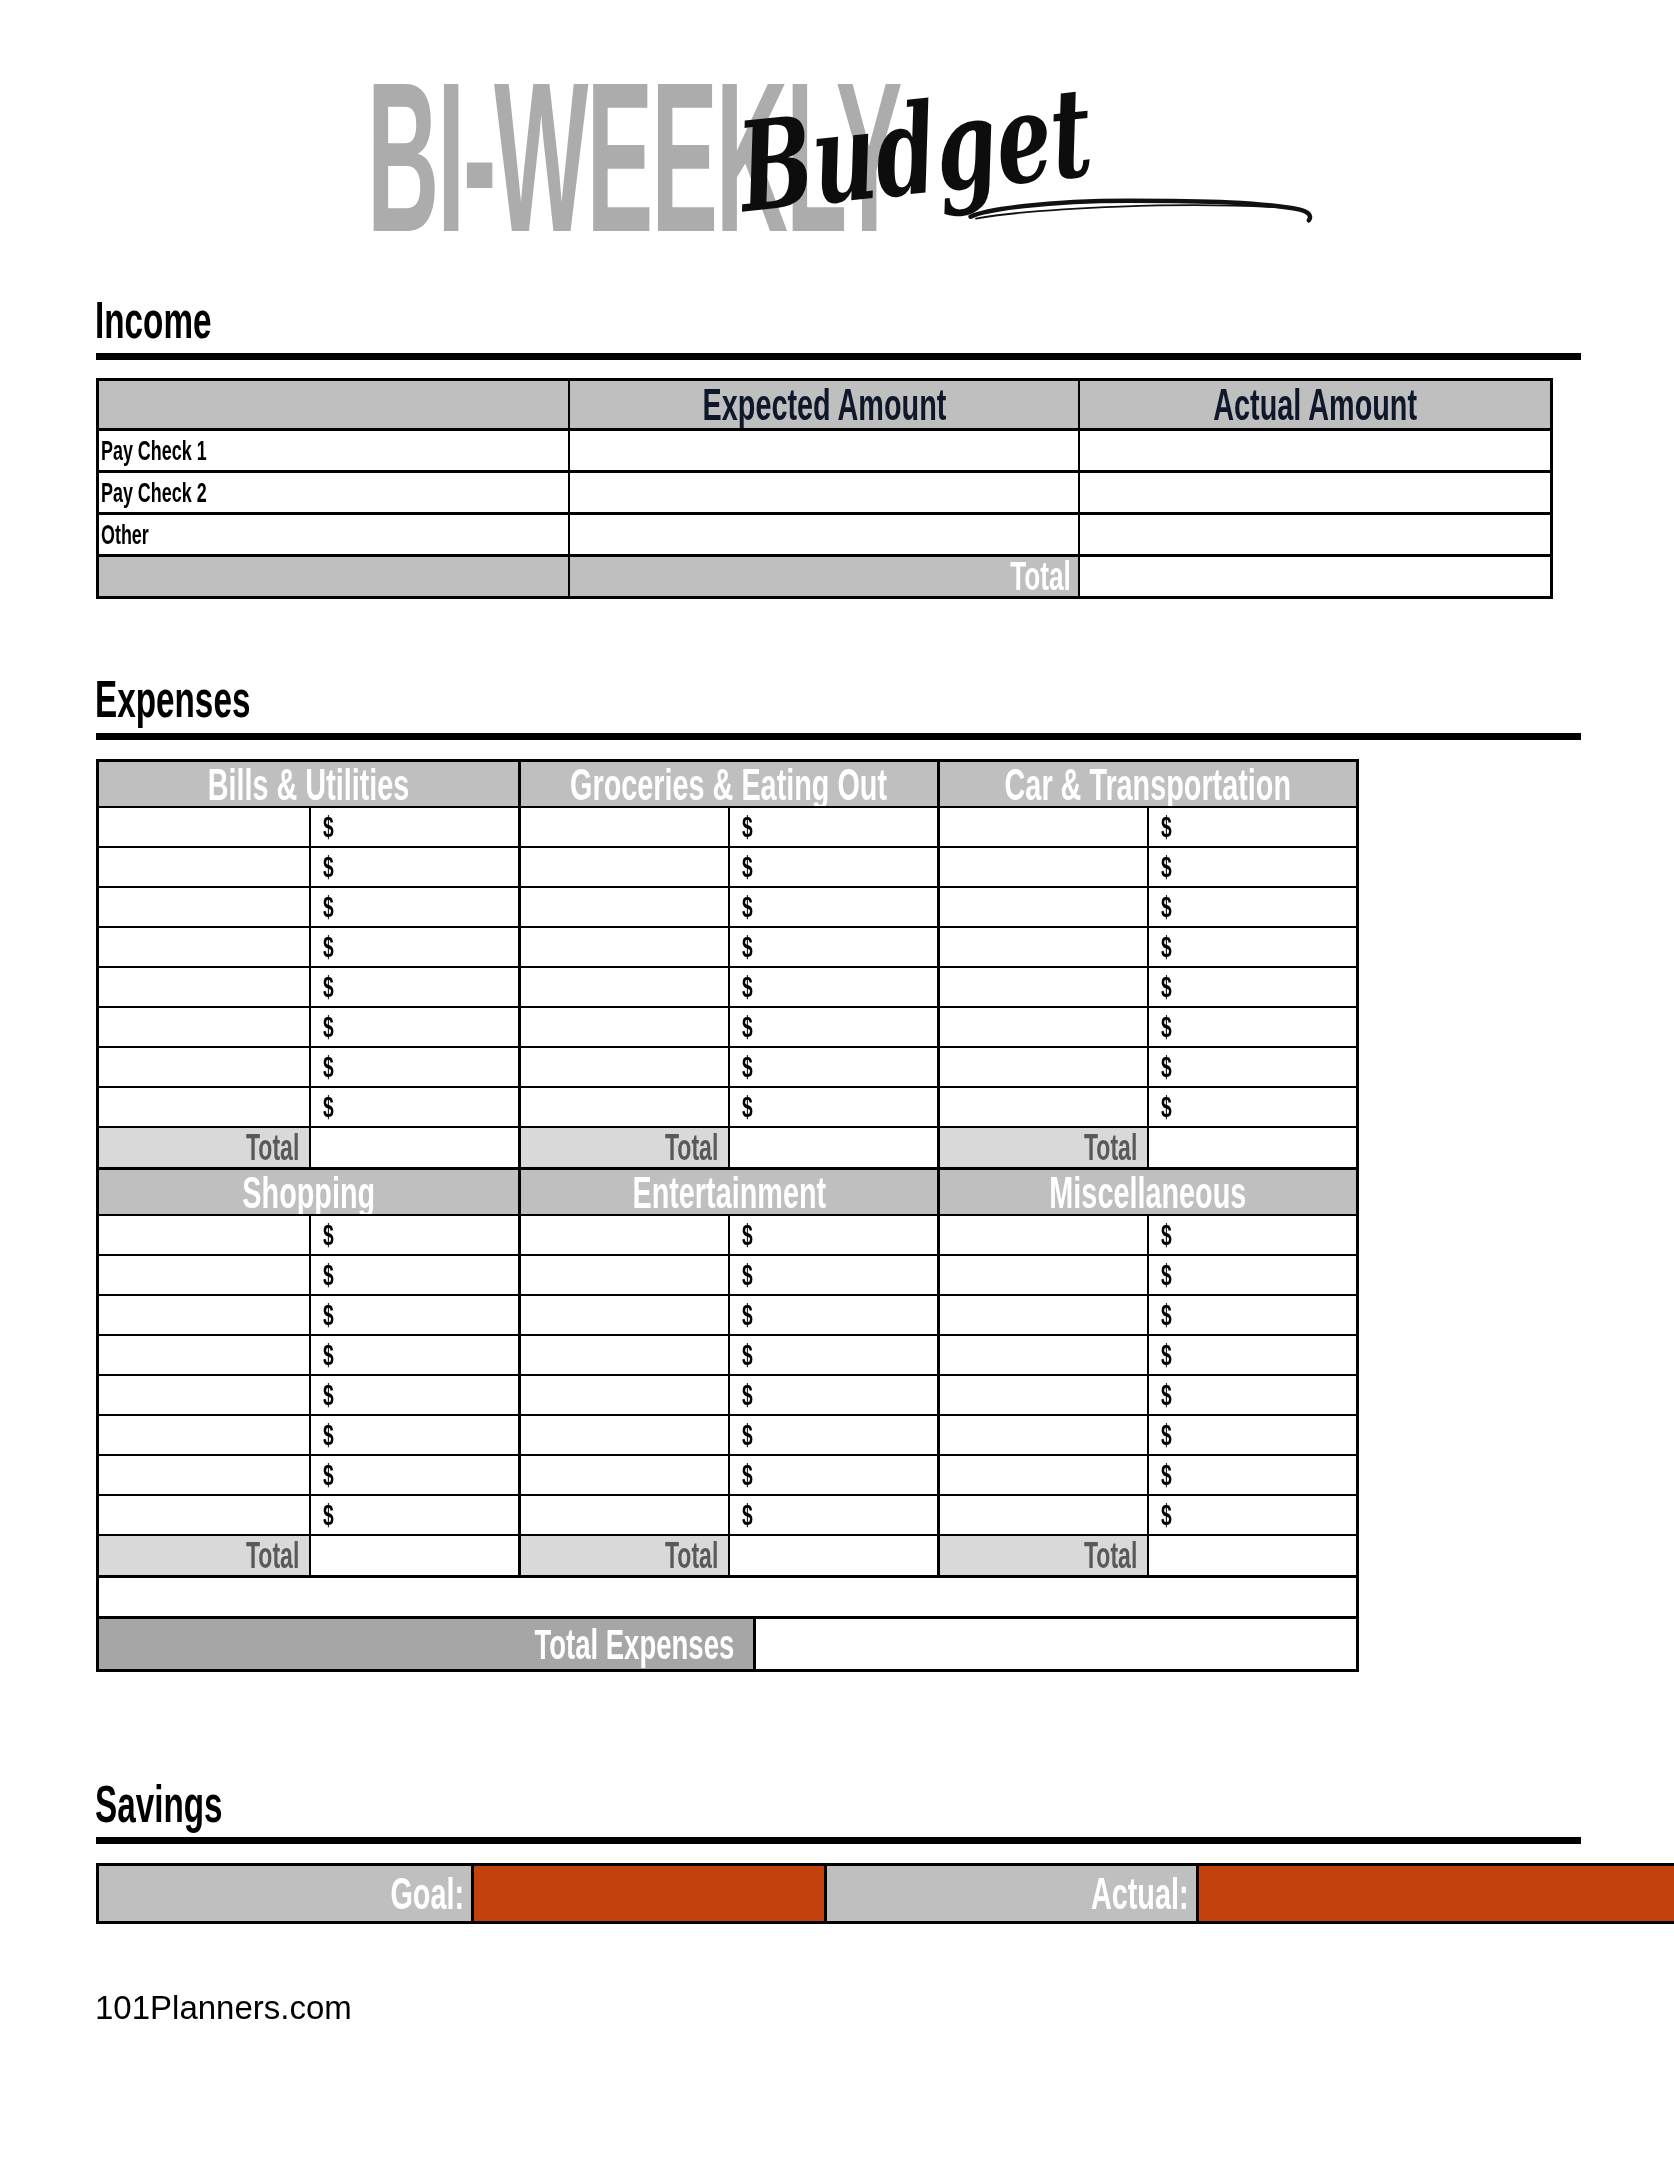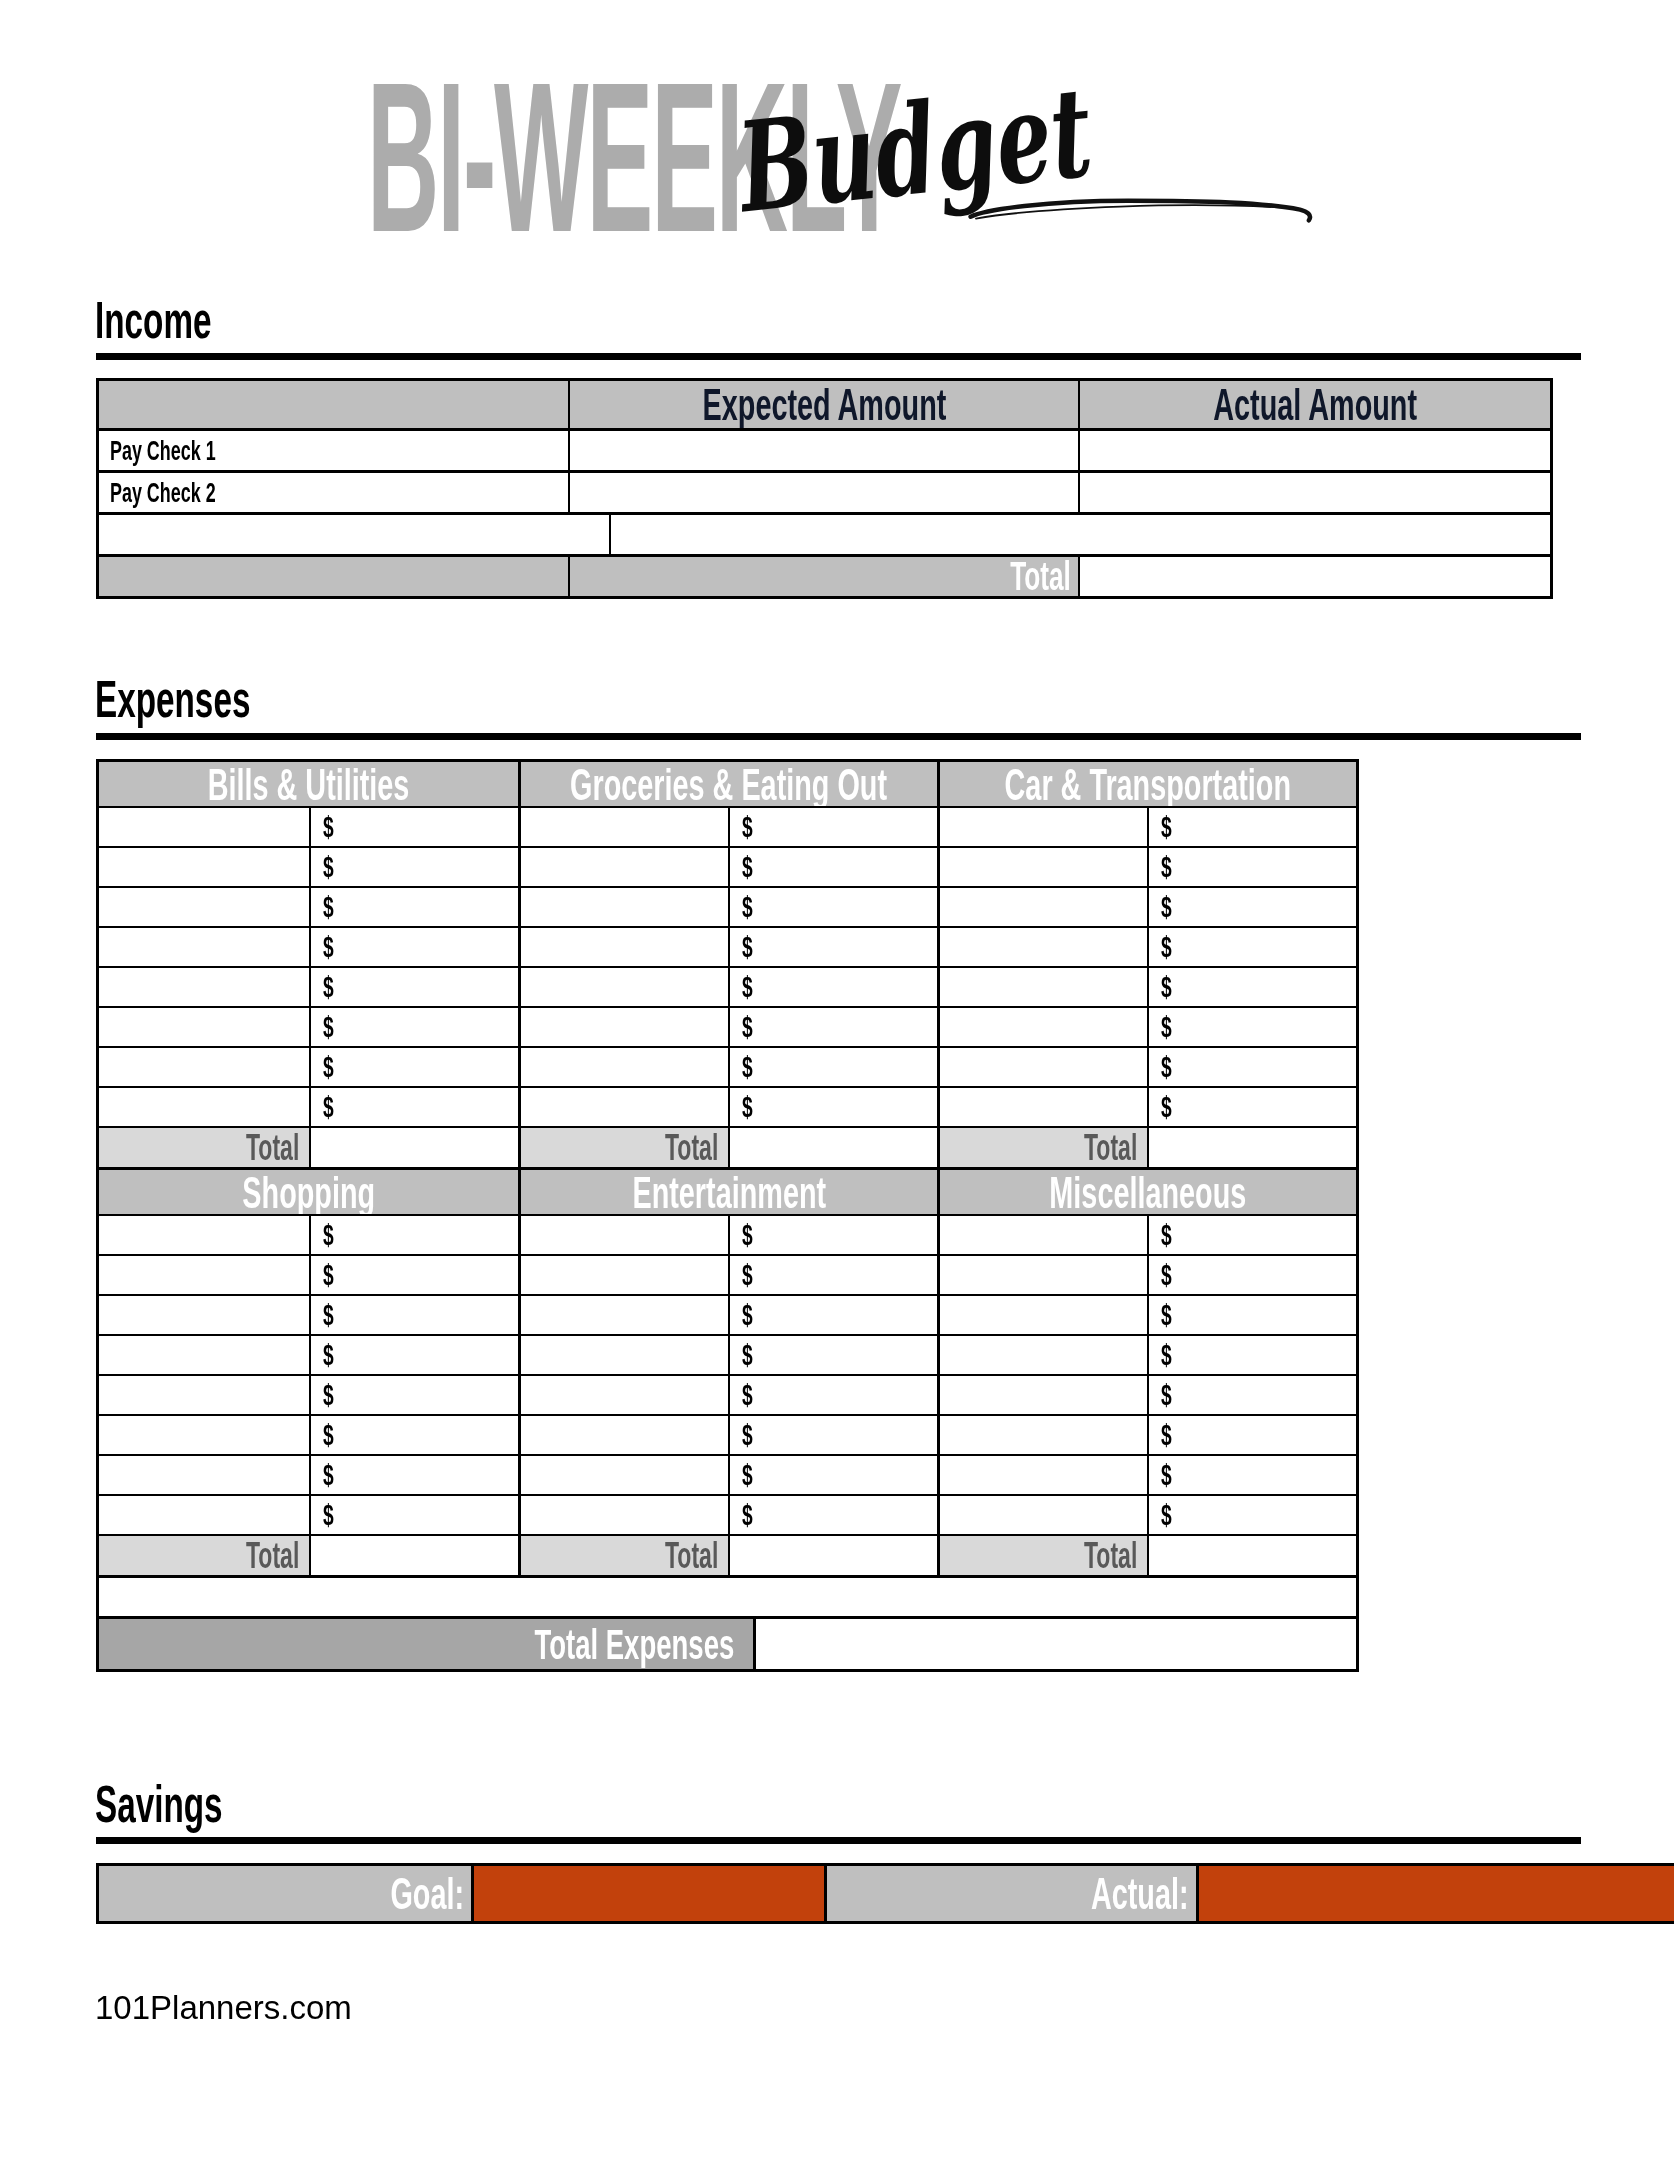--- a/index.html
+++ b/index.html
@@ -27,21 +27,21 @@
   
   .tbl-income{position:absolute;left:96px;top:378px;width:1457px;border:3.6px solid #000;box-sizing:border-box;background:#fff;}
   .irow{display:flex;height:39px;border-top:3.6px solid #000;}
   .irow.ihead{height:47px;border-top:none;}
   .ic{box-sizing:border-box;display:flex;align-items:center;border-left:2.7px solid #000;overflow:hidden;}
   .ic:first-child{border-left:none;}
   .ic.c1{width:469px;}
   .ic.c2{width:510px;}
   .ic.c3{flex:1;}
   .ihead .ic{background:#BFBFBF;color:#0f172a;justify-content:center;font-size:45px;}
-  .ic.lab{font-size:28px;padding-left:11px;}
+  .ic.lab{font-size:28px;padding-left:2px;}
   .itotal .g{background:#BFBFBF;}
   .itotal .tr{justify-content:flex-end;color:#fff;font-size:41px;padding-right:7.2px;}
 
   
   .tbl-exp{position:absolute;left:96px;top:759px;width:1263px;border:3.6px solid #000;box-sizing:border-box;background:#fff;}
   .xrow{display:flex;border-top:2.7px solid #000;}
   .xrow.grp{height:44px;border-top:3.6px solid #000;}
   .xrow.grp.first{border-top:none;}
   .xrow.drow{height:38px;}
   .xrow.xtotal{height:39px;}
@@ -108,20 +108,23 @@
       <div class="ic c3"></div>
     </div>
     <div class="irow">
       <div class="ic c1 lab">
           <span class="cnd ol">Pay Check 2</span>
         </div>
       <div class="ic c2"></div>
       <div class="ic c3"></div>
     </div>
     <div class="irow">
+      <div class="ic c1 lab">
+          <span class="cnd ol">Other</span>
+        </div>
       <div class="ic c2"></div>
       <div class="ic c3"></div>
     </div>
     <div class="irow itotal">
       <div class="ic c1 g"></div>
       <div class="ic c2 g tr">
           <span class="cnd or">Total</span>
         </div>
       <div class="ic c3"></div>
     </div>

